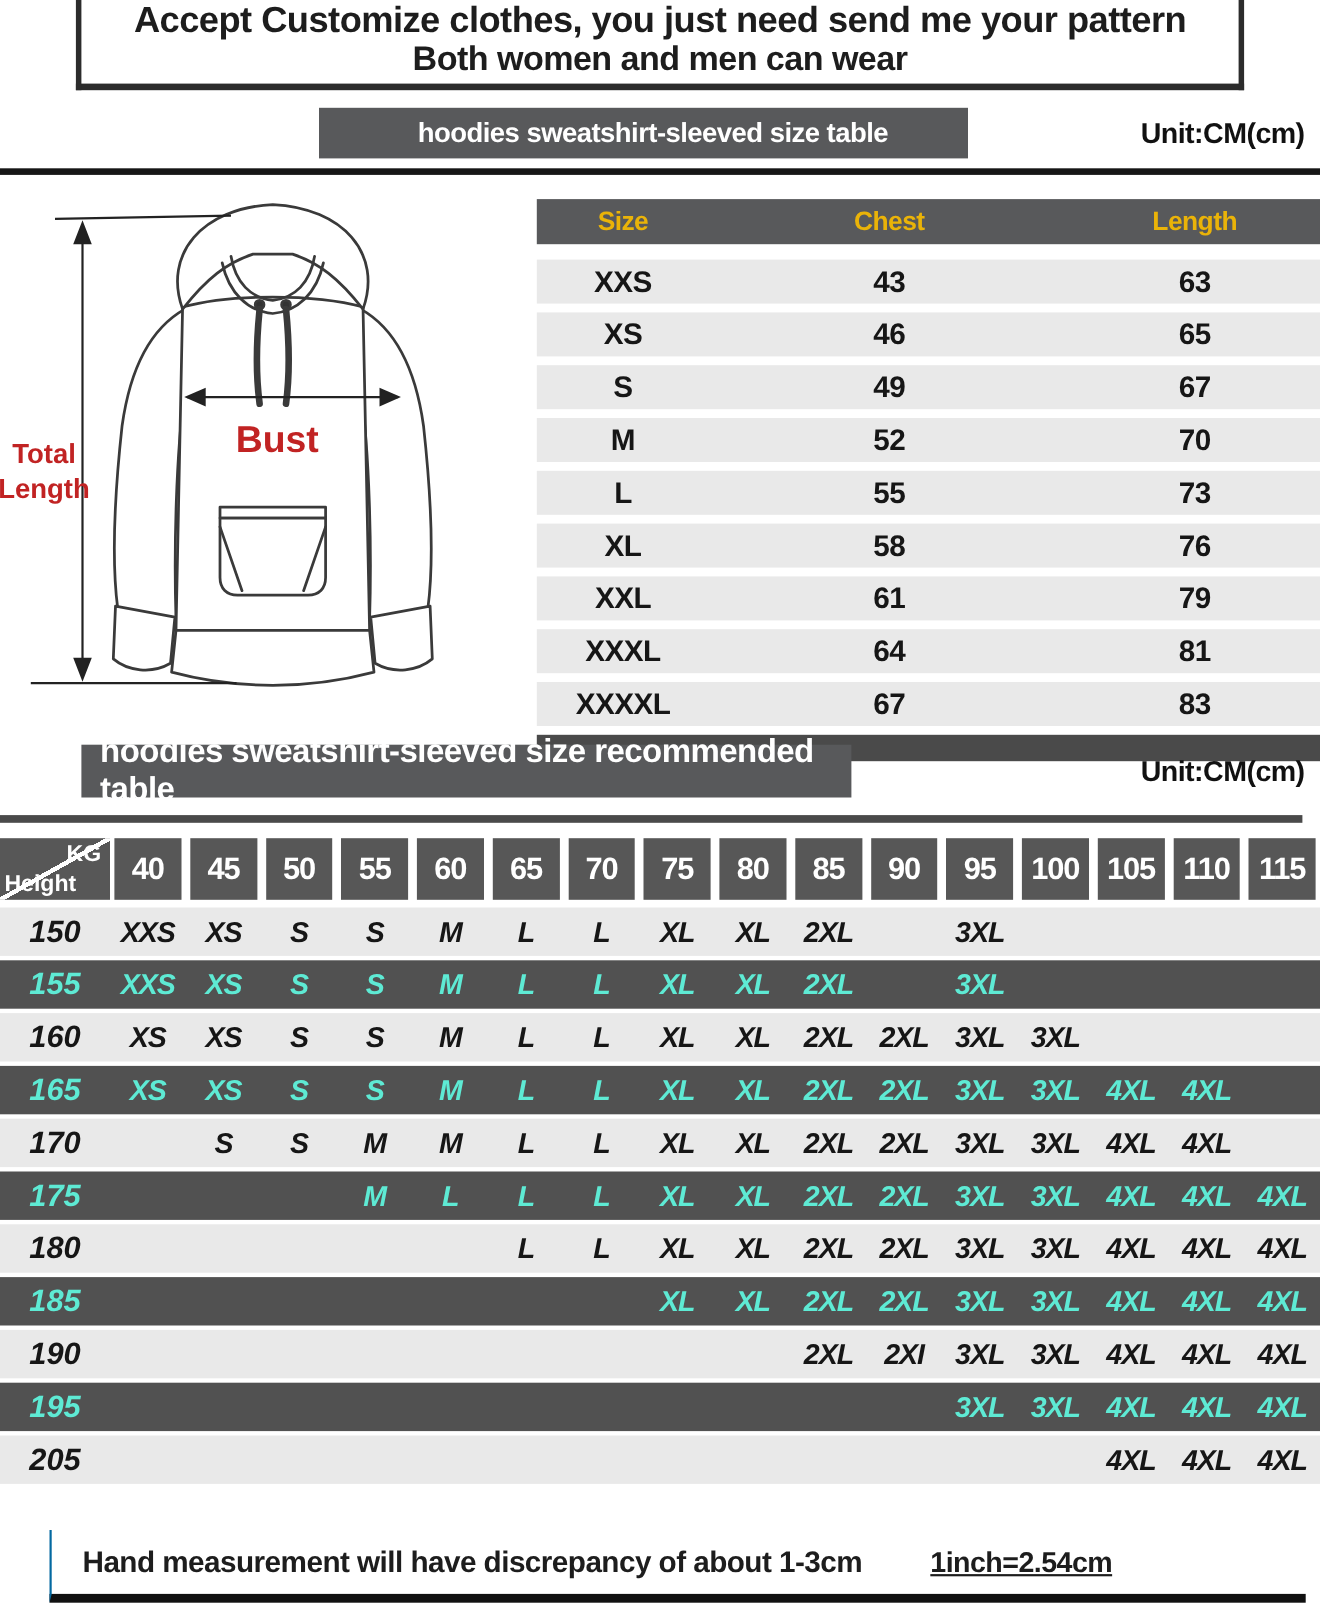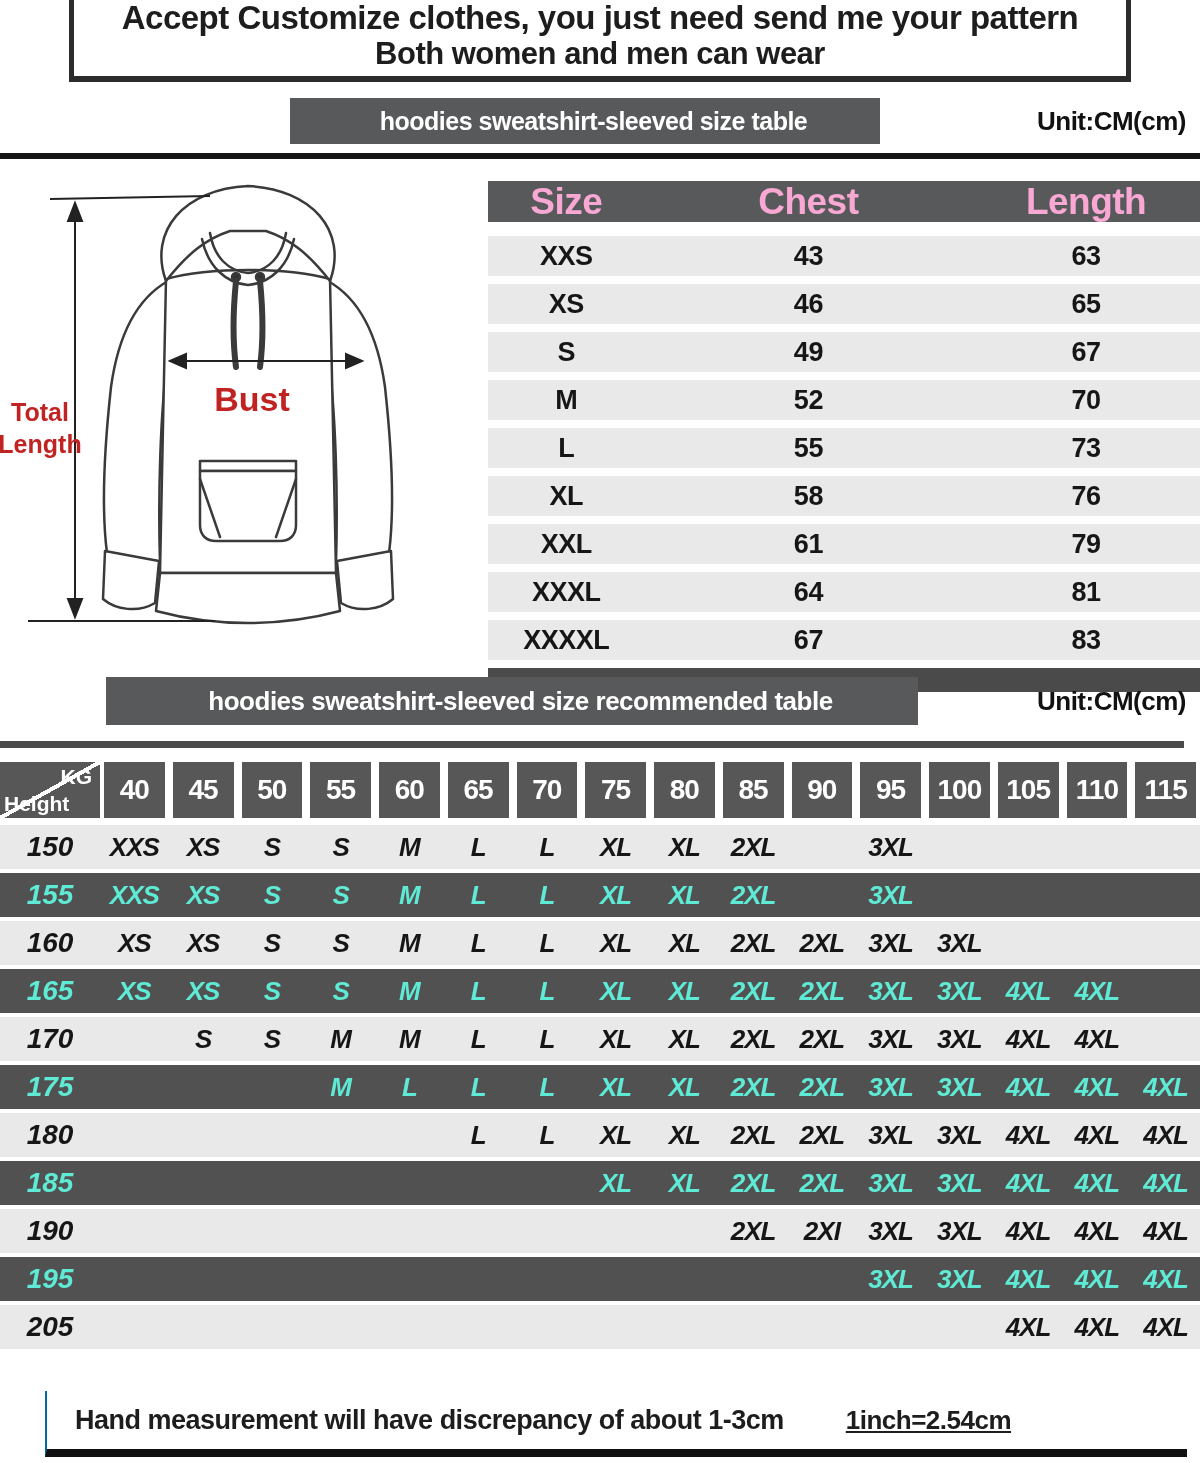--- a/index.html
+++ b/index.html
@@ -23,34 +23,34 @@
   .header-line1 { font-size:33px; letter-spacing:-0.5px; line-height:36px; padding-top:0; }
   .header-line2 { font-size:31px; letter-spacing:-0.5px; line-height:36px; }
 
   
   .titlebar-row { display:flex; align-items:center; margin-top:16px; }
   .titlebar {
     background:#58595b; color:#fff; font-size:25px; letter-spacing:-0.5px;
     height:46px; display:flex; align-items:center; justify-content:center;padding-left:17px;
   }
   .titlebar.first  { margin-left:290px; width:590px; }
-  .titlebar.second { margin-left:106px; width:812px; height:48px; font-size:26px; }
+  .titlebar.second { margin-left:74px; width:700px; height:48px; font-size:30px; }
   .unit-label { margin-left:auto; margin-right:14px; font-size:26px; letter-spacing:-0.5px; color:#111; }
 
   .divider-black { margin-top:9px; width:1200px; height:6px; background:#161616; }
   .divider-gray  { margin-top:16px; width:1184px; height:7px; background:#4a4a4a; }
 
   
   .main-row { display:flex; margin-top:10px; height:492px; }
   .diagram { width:488px; height:490px; flex:none; }
   .size-table { flex:1; padding-top:12px; }
   .st-header, .st-row { display:grid; grid-template-columns:22% 46% 32%; }
   .st-header {
-    background:#58595b; color:#f9a8d4; height:41px; align-items:center;
-    text-align:center; font-size:37px; letter-spacing:-0.5px;
+    background:#58595b; color:#eab308; height:41px; align-items:center;
+    text-align:center; font-size:24px; letter-spacing:-0.5px;
   }
   .st-body { margin-top:14px; }
   .st-row {
     background:#e9e9e9; height:40px; align-items:center; text-align:center;
     font-size:27px; letter-spacing:-0.5px; color:#161616; margin-bottom:8px;
   }
   .st-footerbar { width:100%; height:24px; background:#4a4a4a; margin-top:2px; }
 
   
   .matrix { margin-top:14px; width:1200px; }

